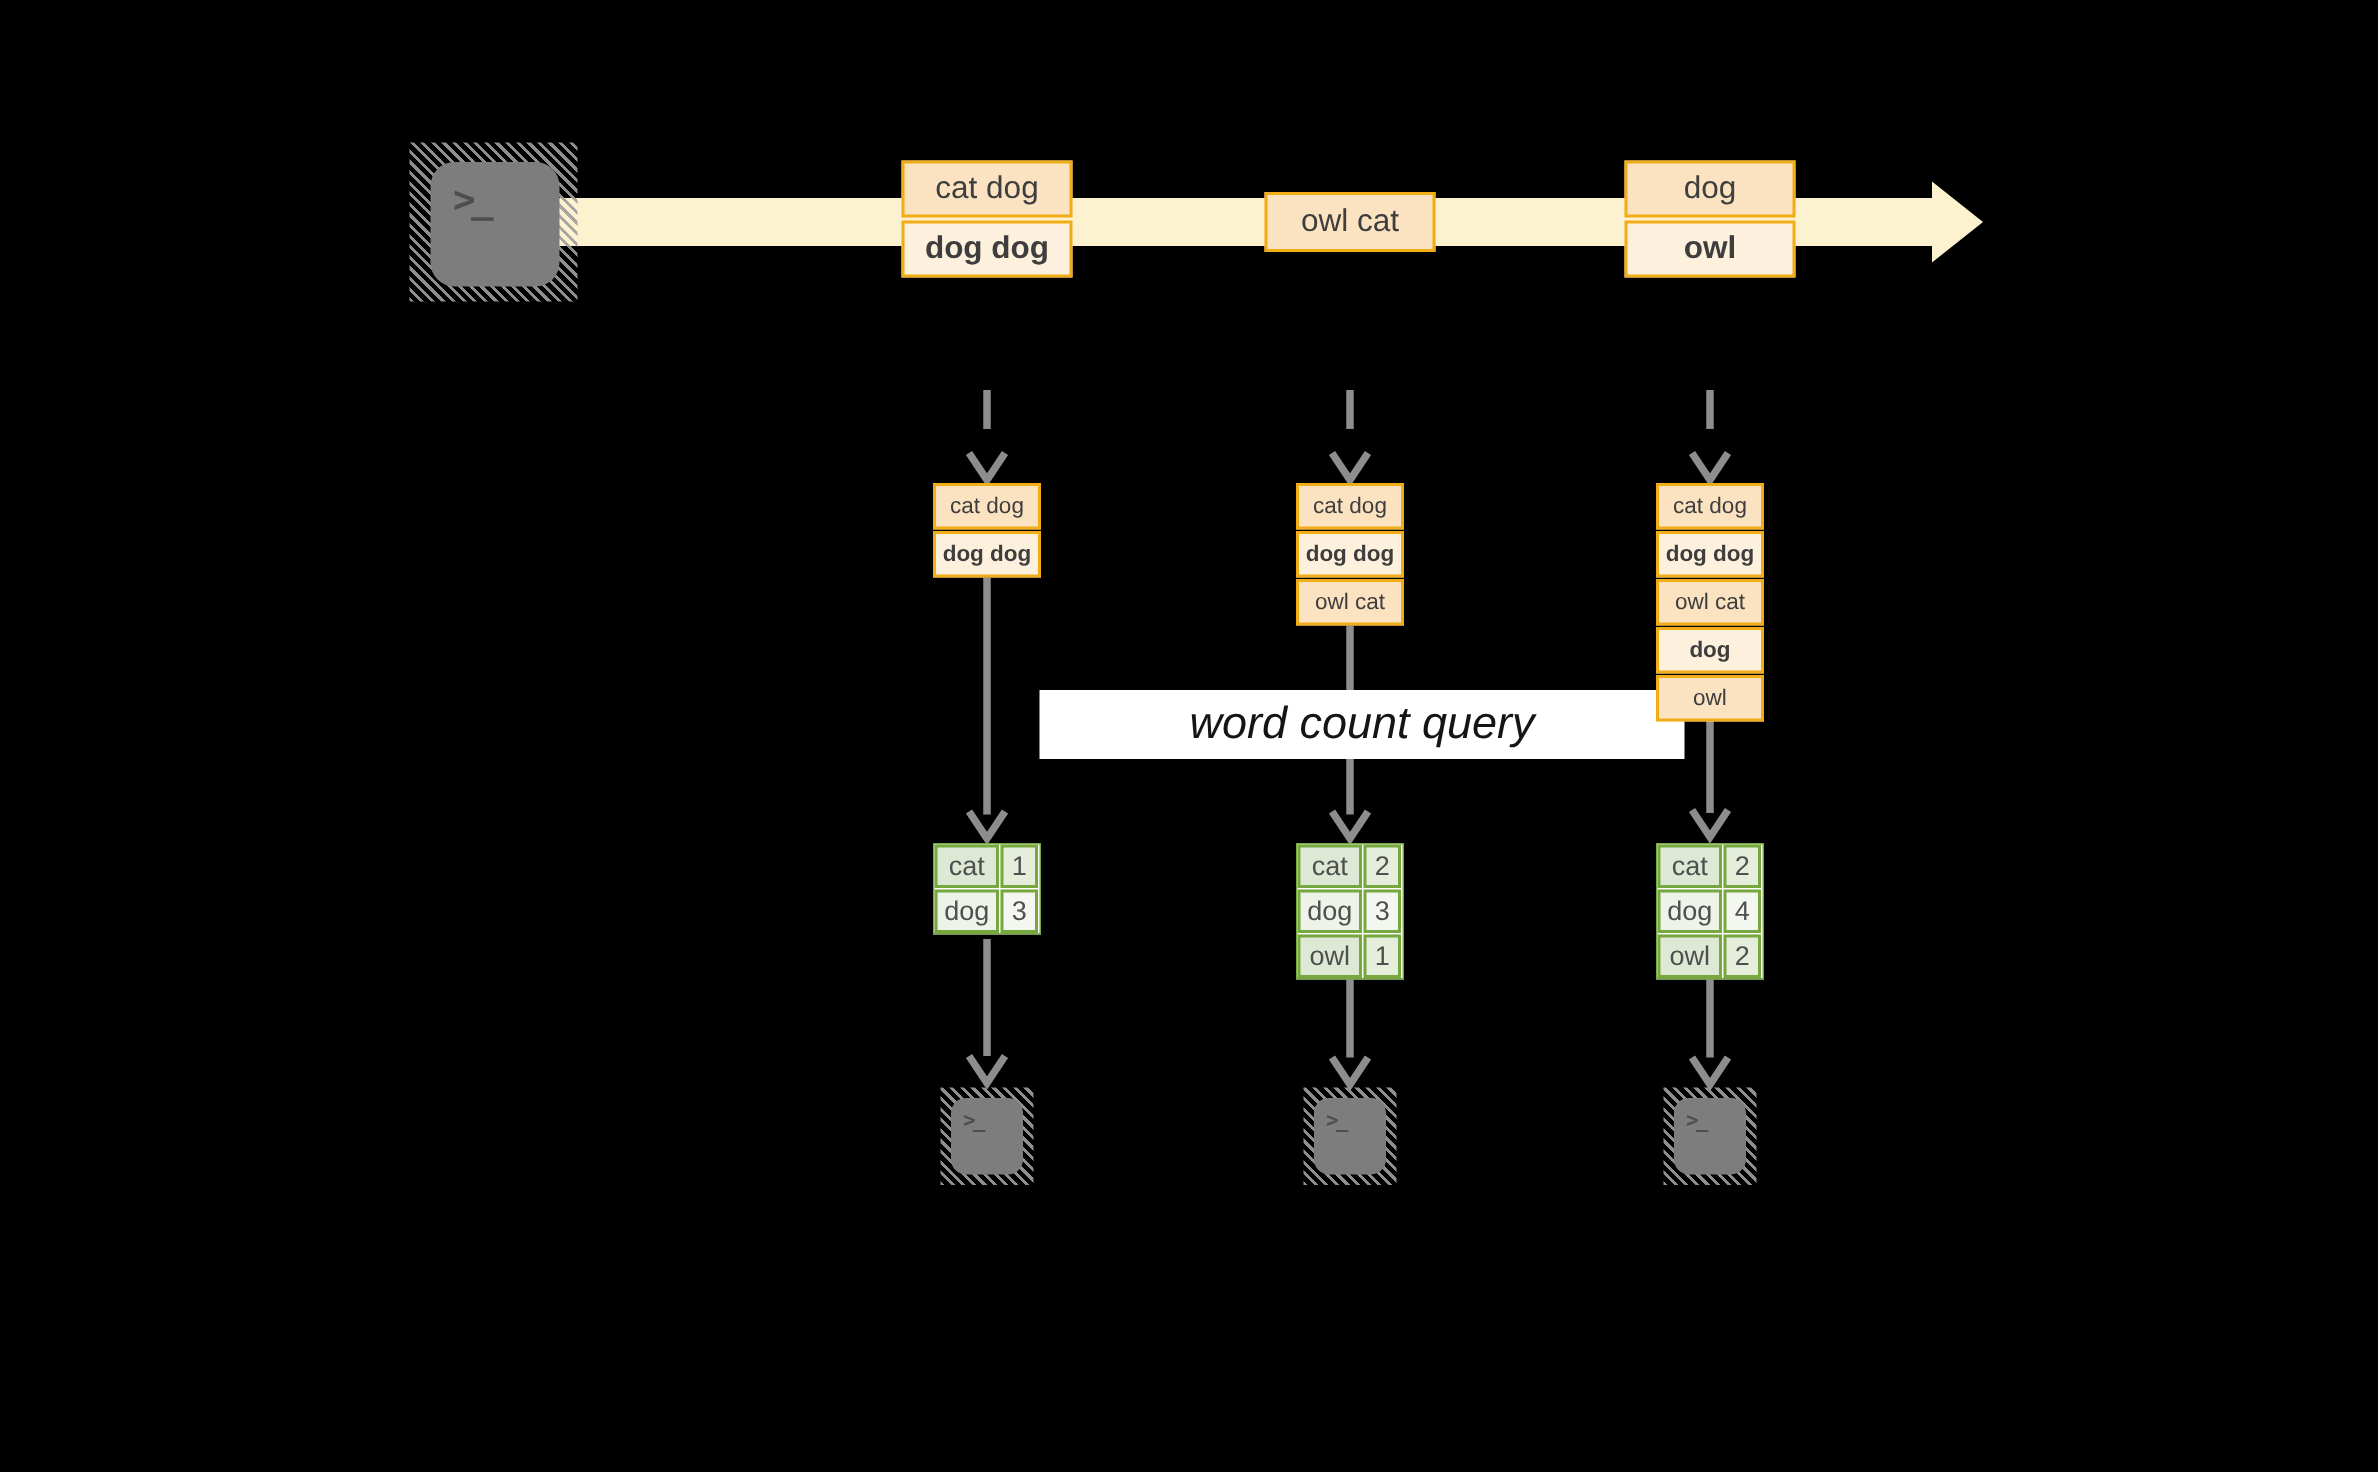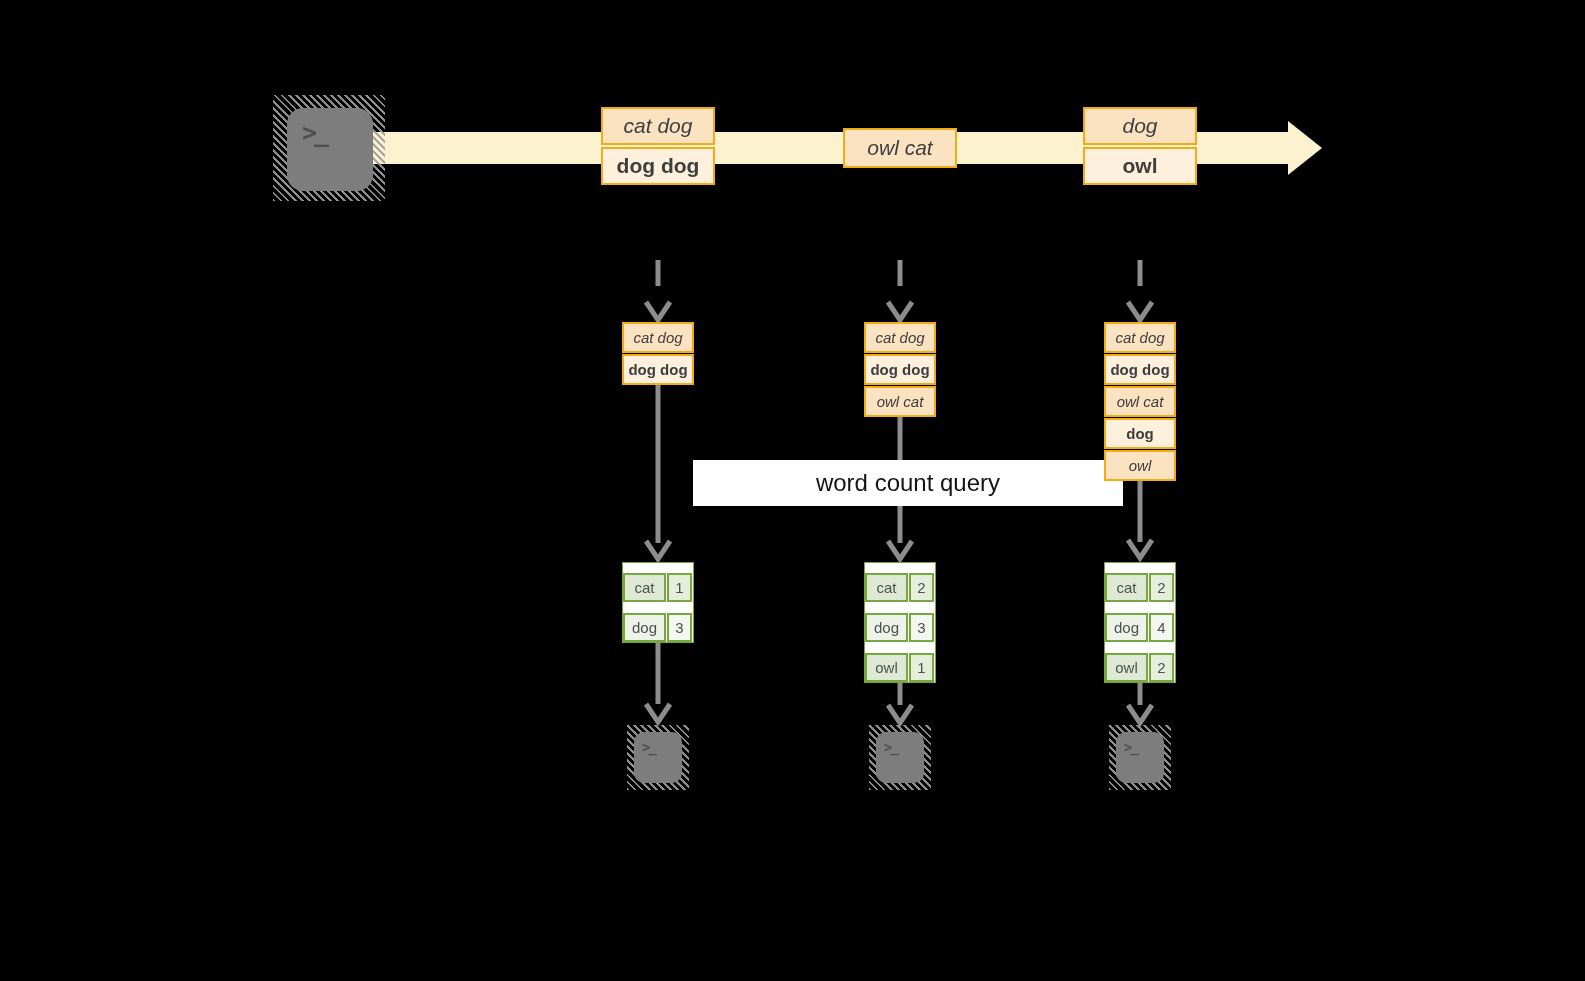--- a/index.html
+++ b/index.html
@@ -33,50 +33,50 @@
     border-left:34px solid var(--band-fill);
   }
   
   .ebox { position:absolute; width:114px; display:flex; flex-direction:column; gap:2px; z-index:3; }
   .ecell {
     box-sizing:border-box; height:38px; border:2px solid var(--amber-border);
     display:flex; align-items:center; justify-content:center;
     font-size:21px; color:var(--box-text);
   }
   .ecell.one { height:40px; }
-  .c-peach { background:var(--peach-fill);font-style:italic; }
+  .c-peach { background:var(--peach-fill); }
   .c-cream { background:var(--cream-fill);font-weight:bold; }
   
   .stack { position:absolute; width:72px; display:flex; flex-direction:column; gap:1px; z-index:3; }
   .scell {
     box-sizing:border-box; height:31px; border:2px solid var(--amber-border);
     display:flex; align-items:center; justify-content:center;
     font-size:15px; color:var(--box-text);
   }
   
   svg.arrow { position:absolute; z-index:1; }
   .ln { stroke:var(--arrow-gray); stroke-width:5; fill:none; }
   .dash { stroke-dasharray:26 12; }
   
   .query-band {
     position:absolute; left:693px; top:460px; width:430px; height:46px;
     background:var(--query-bg); z-index:2;
     display:flex; align-items:center; justify-content:center;
-    font-size:24px; font-weight:300; color:var(--query-text);
+    font-size:30px; font-weight:300; color:var(--query-text);font-style:italic;
   }
   
   .gtable {
     position:absolute; width:72px; box-sizing:border-box;
     border:1px solid var(--green-border); background:#fff;
     display:grid; grid-template-columns:43px 25px; gap:1px; z-index:3;
   }
   .gcell {
     box-sizing:border-box; height:29px; border:2px solid var(--green-border);
     display:flex; align-items:center; justify-content:center;
-    font-size:15px; color:var(--table-text);margin-top:10px;
+    font-size:18px; color:var(--table-text);
   }
   .r-dark  { background:var(--green-row-dark); }
   .r-darkn { background:var(--green-row-dark-num); }
   .r-light { background:var(--green-row-light); }
   .r-lightn{ background:var(--green-row-light-num); }
 </style>
 </head>
 <body>
 
 <div class="canvas">

